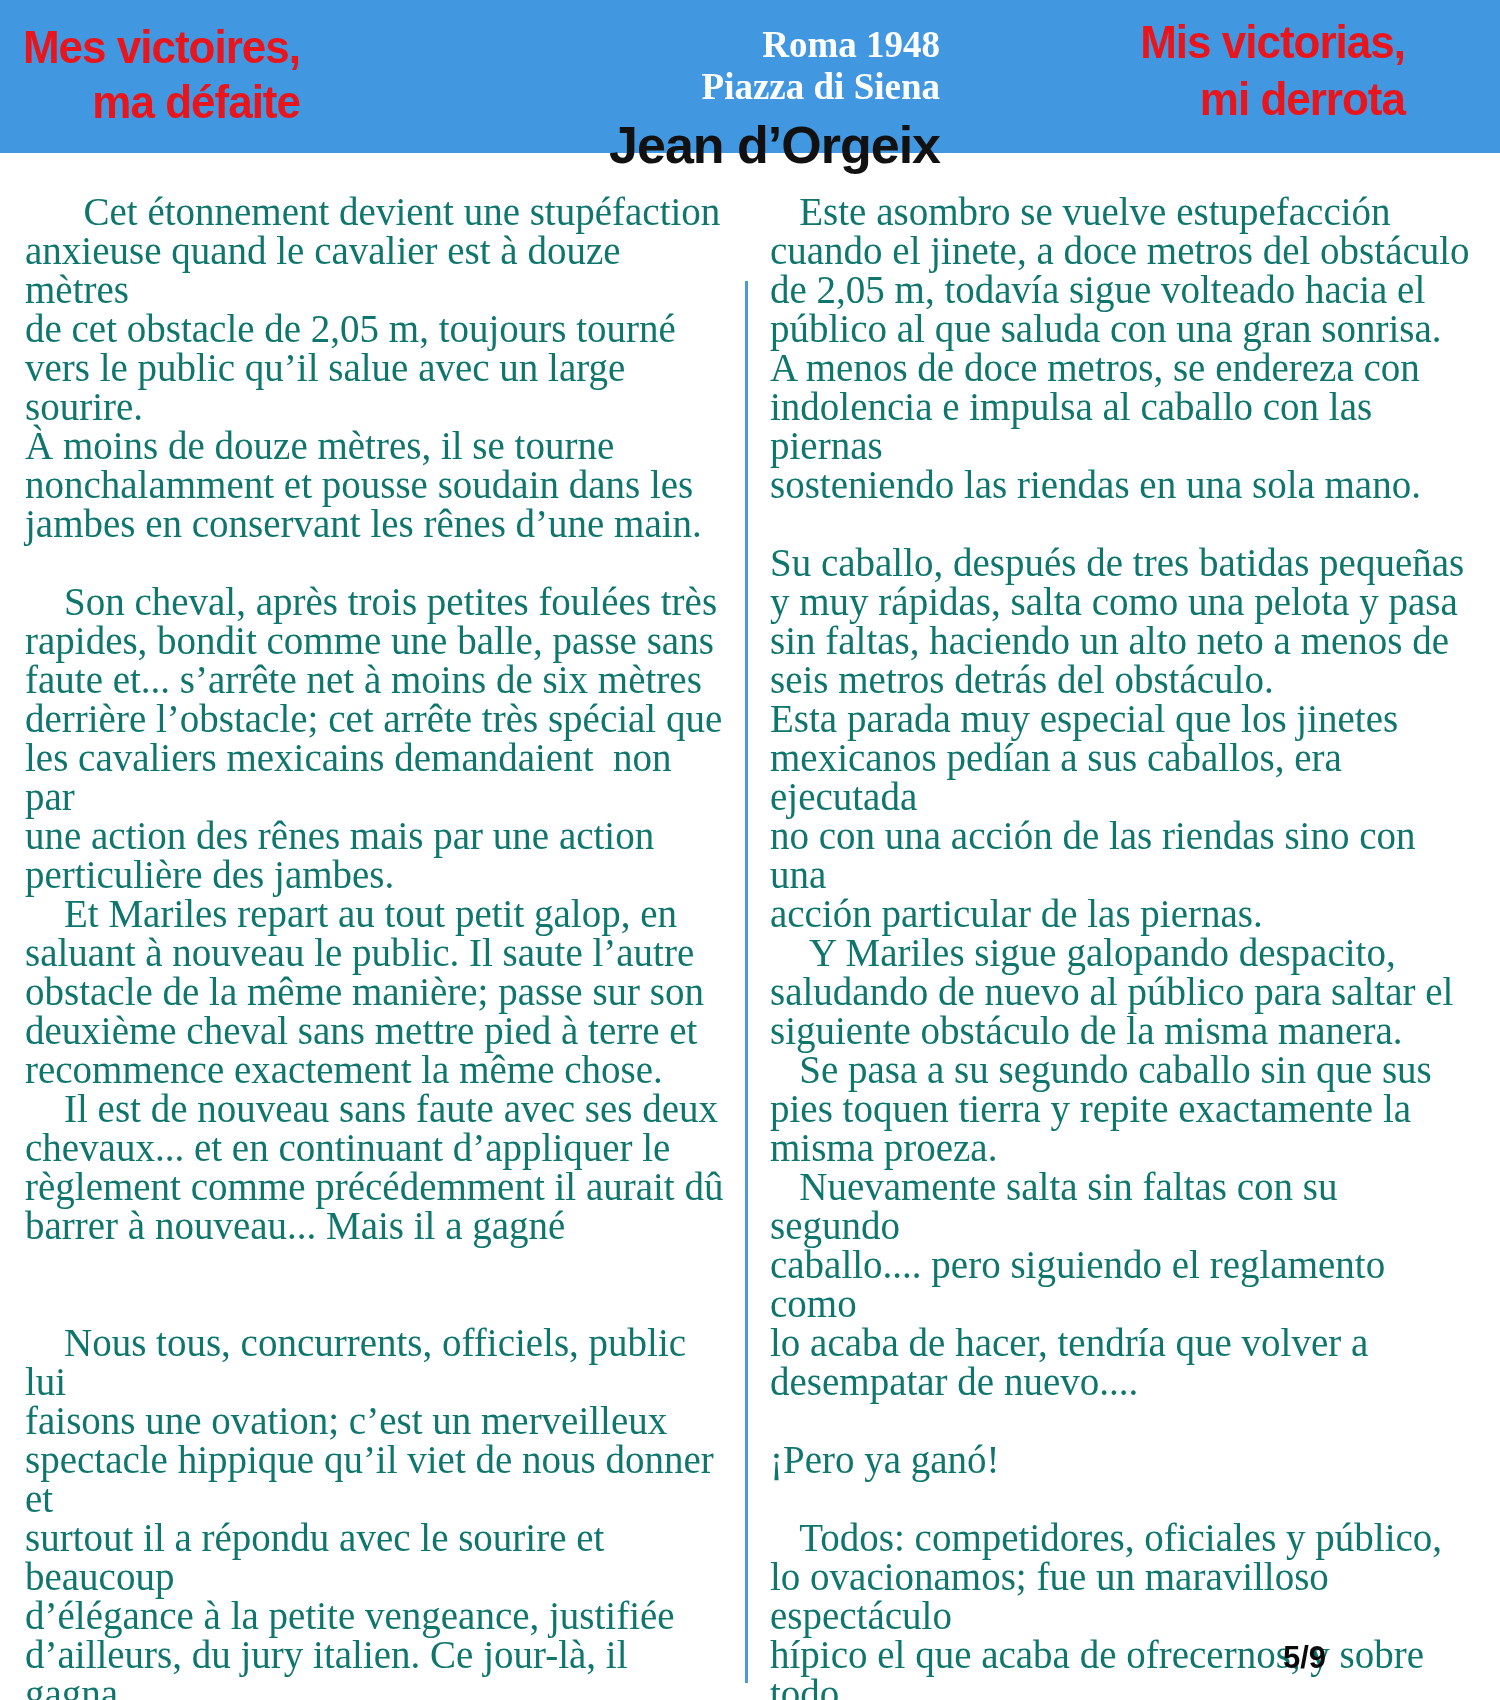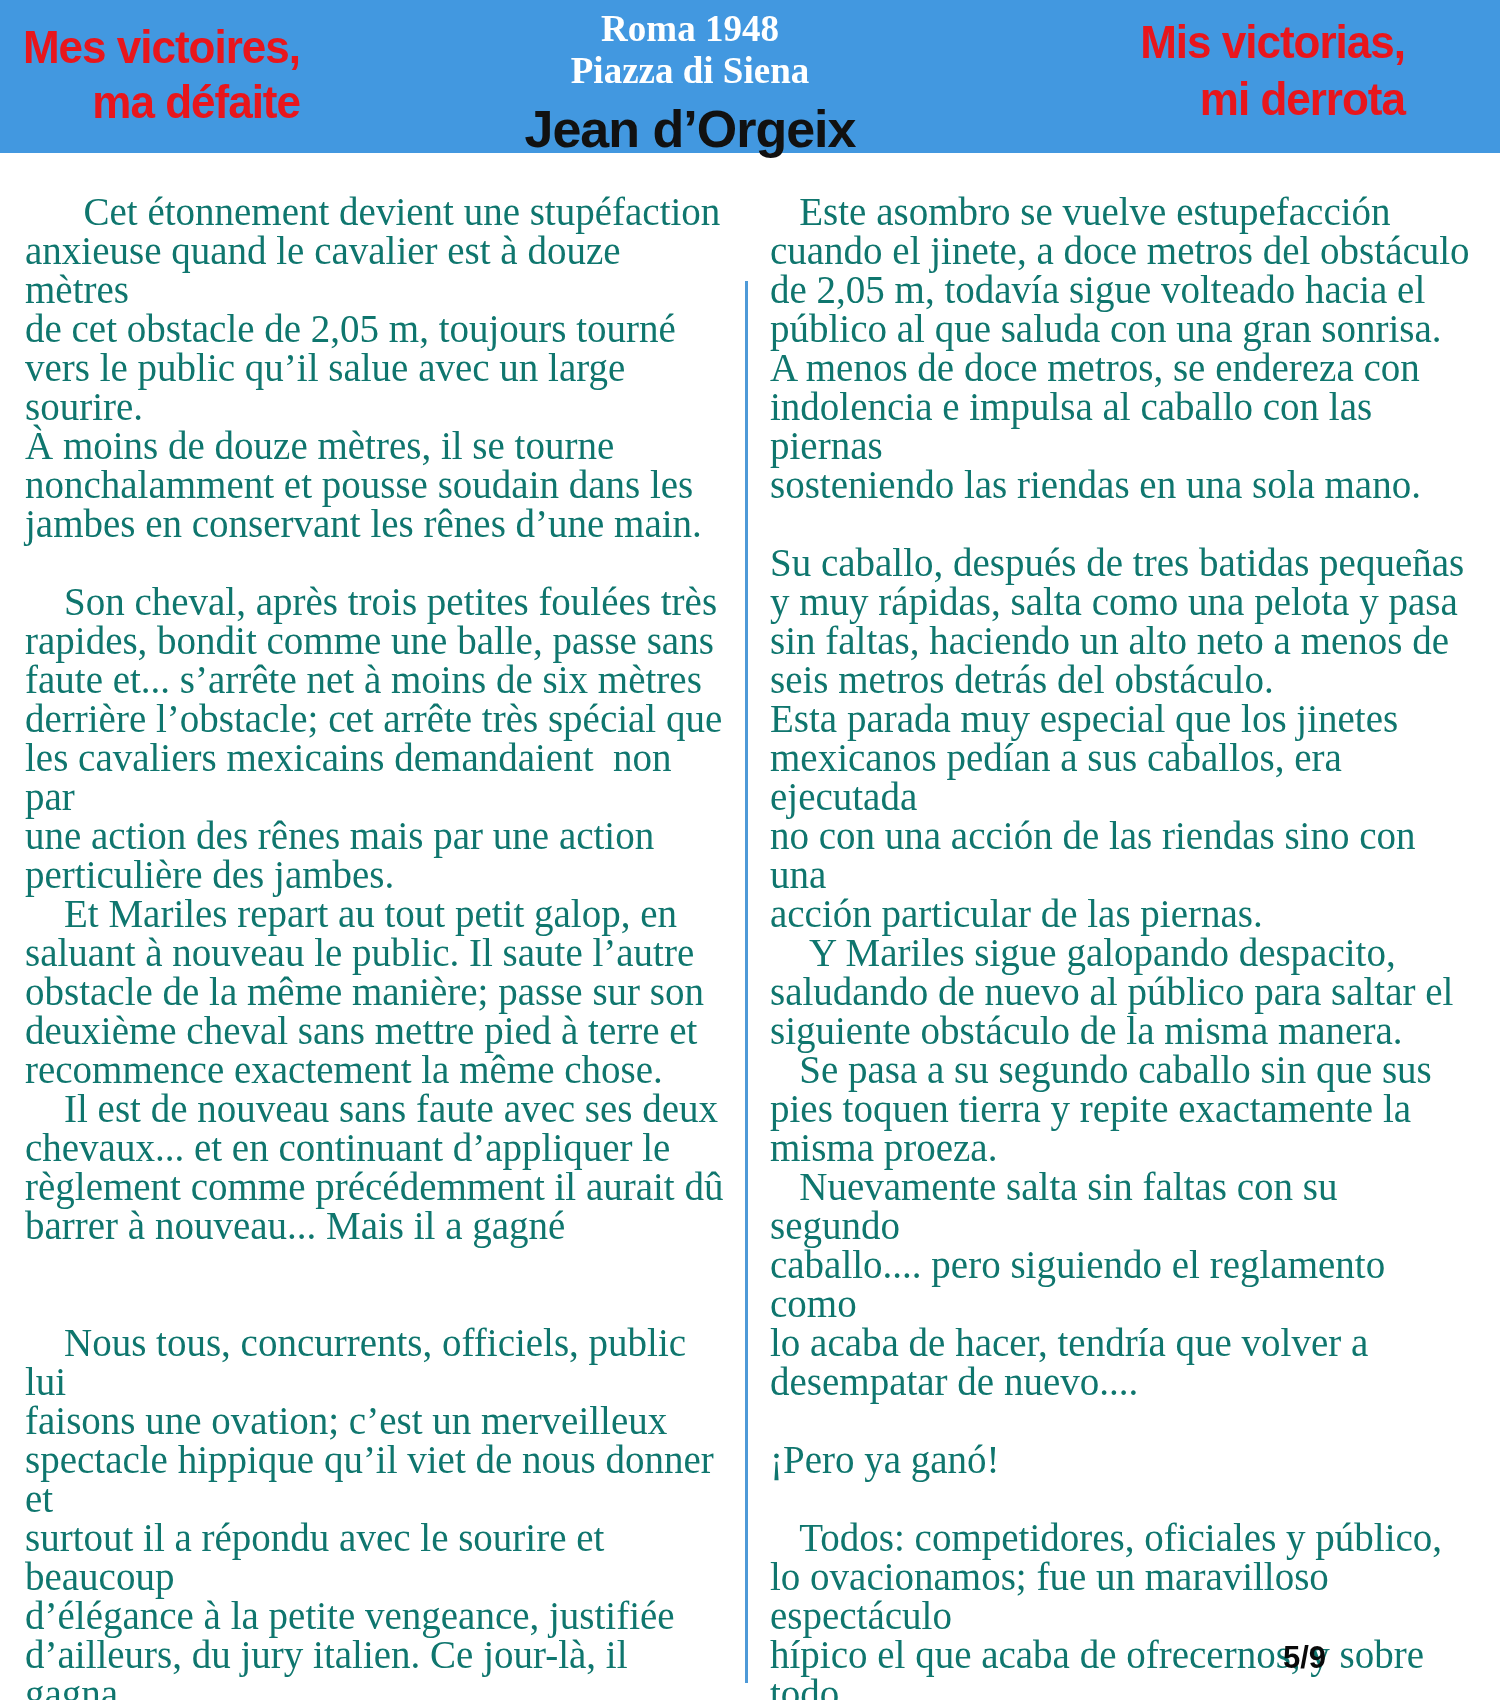--- a/index.html
+++ b/index.html
@@ -28,23 +28,23 @@
     font-family: "Liberation Sans", sans-serif;
     font-weight: bold;
     font-size: 44px; line-height: 52px;
     letter-spacing: -1px;
     color: #e8161c;
     white-space: pre-line;
     transform: scaleY(1.05);
     transform-origin: top right;
   }
   .header-center {
-    position: absolute; top: 8px; left: 440px;
+    position: absolute; top: 24px; left: 440px;
     width: 500px;
-    text-align: center;
+    text-align: right;
   }
   .header-center .title-line {
     font-family: "Liberation Serif", serif;
     font-weight: bold;
     font-size: 37px; line-height: 42px;
     color: #ffffff;
   }
   .header-center .author-line {
     font-family: "Liberation Sans", sans-serif;
     font-weight: bold;

